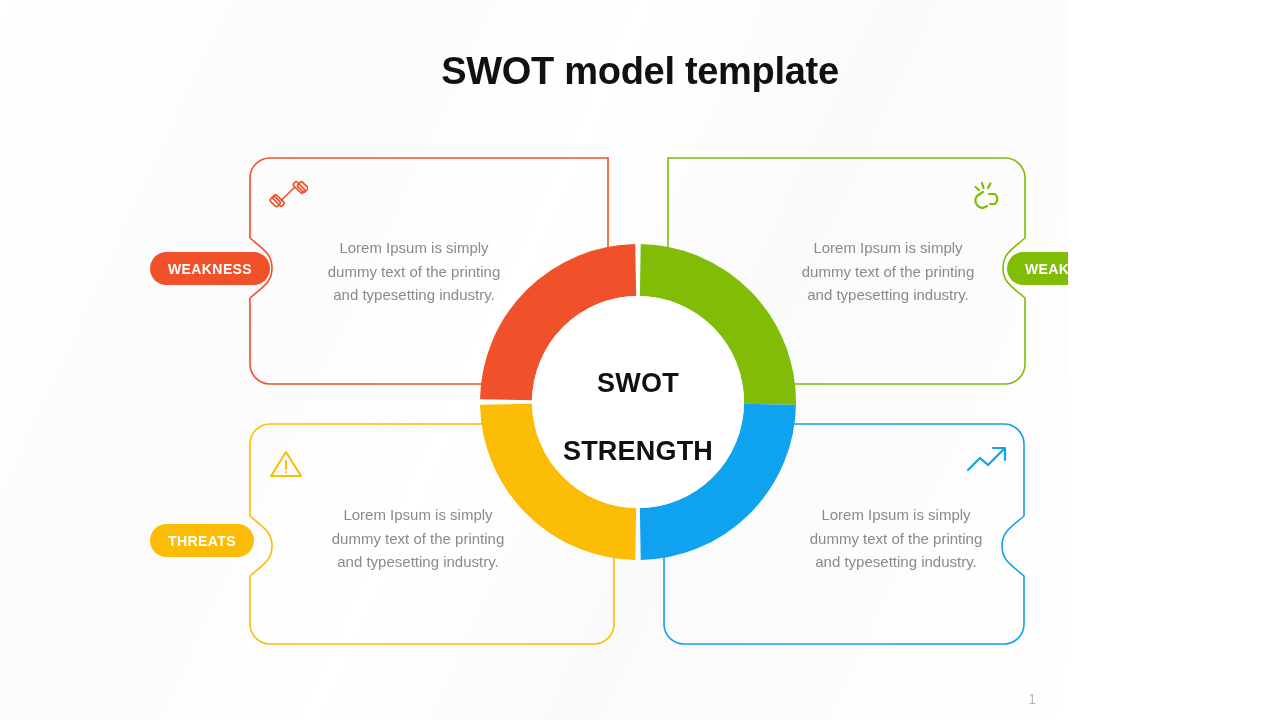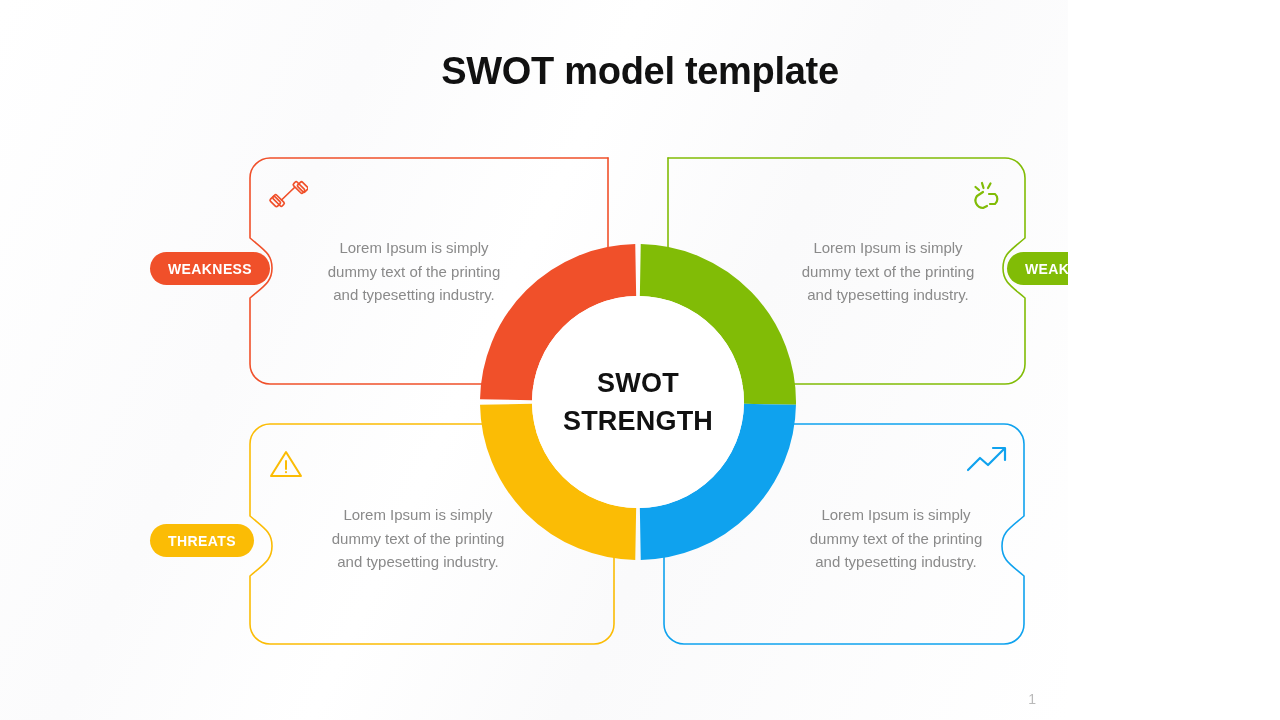--- a/index.html
+++ b/index.html
@@ -110,20 +110,21 @@
     align-items: center;
     justify-content: center;
     pointer-events: none;
   }
   #donut-center .line {
     font-size: 27px;
     font-weight: bold;
     color: #111111;
     line-height: 38px;
     letter-spacing: 0.2px;
+    margin-top: 30px;
   }
 </style>
 </head>
 <body>
 
 <div id="slide">
 
   <div id="page-title">SWOT model template</div>
 
   <svg class="card-shape" style="left:250px; top:158px;" width="370" height="226" viewBox="0 0 370 226">

